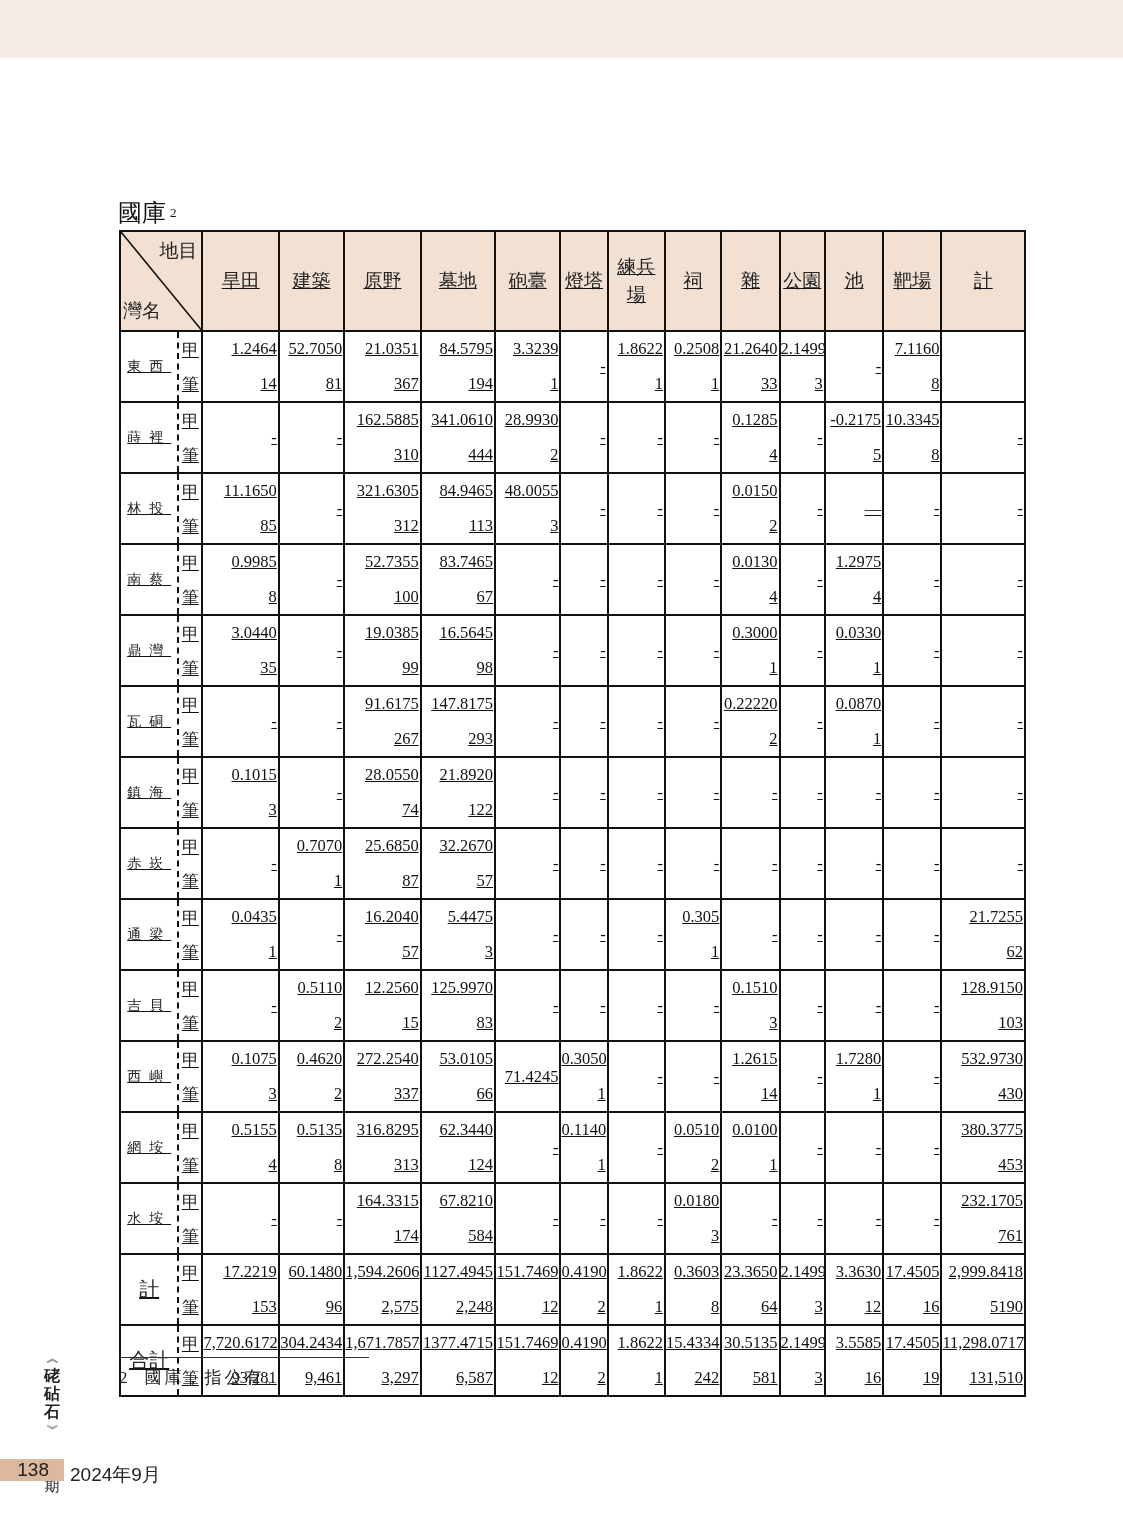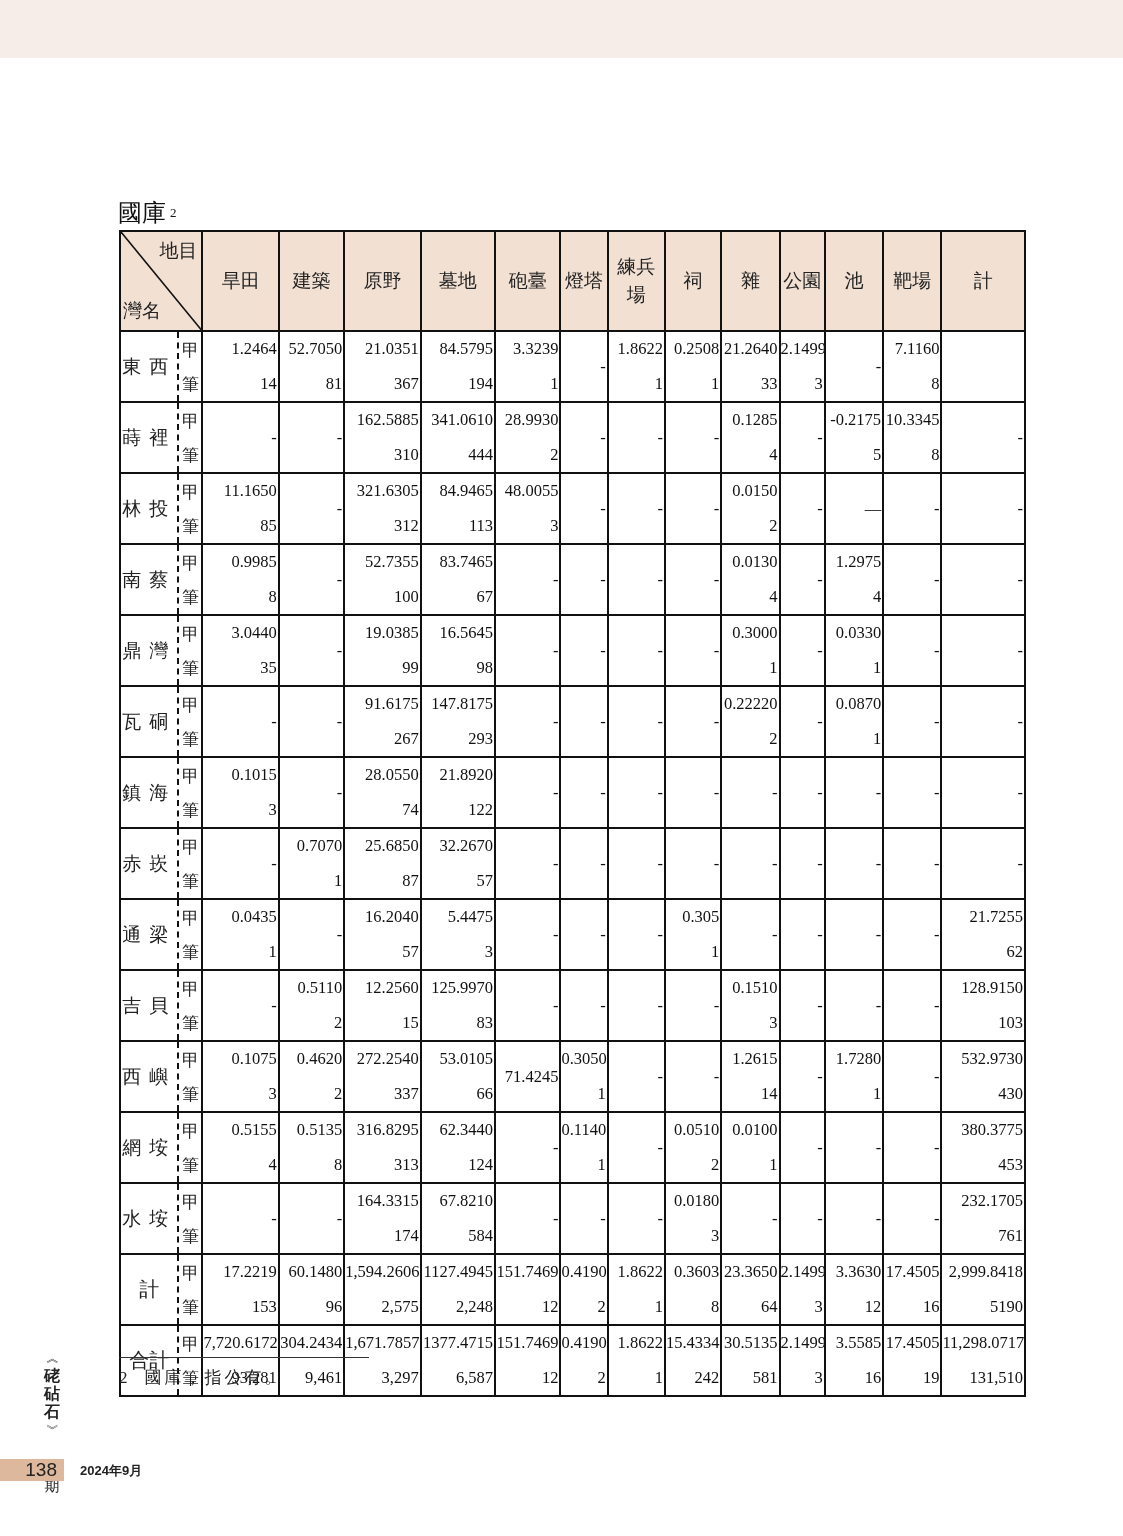--- a/index.html
+++ b/index.html
@@ -15,34 +15,35 @@
     .table-title {
       position: absolute; left: 118px; top: 198px;
       font-size: 24px; line-height: 30px; color: #111;
     }
     .table-title sup { font-size: 13px; vertical-align: top; position: relative; top: 0px; margin-left: 4px; }
     table.land {
       position: absolute; left: 119px; top: 230px;
       border-collapse: collapse; table-layout: fixed;
       width: 907px;
       font-size: 16.5px;
+      text-decoration: underline;
     }
     table.land td, table.land th {
       border: 2px solid #111; padding: 0; overflow: hidden;
     }
     table.land thead th {
       background: #f2e0d3; height: 66px; font-weight: normal;
       font-size: 19px; text-align: center; color: #222;
     }
     .corner { position: relative; }
     .corner svg { position: absolute; left: 0; top: 0; width: 100%; height: 100%; }
     .corner .c-top { position: absolute; right: 4px; top: 6px; font-size: 19px; }
     .corner .c-bot { position: absolute; left: 2px; bottom: 6px; font-size: 19px; }
     td.name {
-      font-size: 19px; text-align: center; letter-spacing: 8px;
+      font-size: 14px; text-align: center; letter-spacing: 8px;
       border-right: 2px dashed #111 !important; color: #222;
       font-family: "DejaVu Sans", sans-serif;
     }
     td.name.total { letter-spacing: 0; font-size: 20px; }
     td.unit {
       font-size: 17px; text-align: center; border-left: 2px dashed #111 !important;
       line-height: 34px; color: #222; font-family: "DejaVu Sans", sans-serif;
     }
     td.unit div { height: 34px; }
     td.val { text-align: right; vertical-align: middle; height: 69px; position: relative; }
@@ -66,26 +67,26 @@
     }
     .mag-name .glyph { display: block; }
     .mag-issue {
       position: absolute; left: 38px; top: 1462px; width: 28px; text-align: center;
       font-family: "Liberation Sans", sans-serif; font-size: 15px; line-height: 16px; color: #222;
     }
     .page-box {
       position: absolute; left: 0; top: 1459px; width: 64px; height: 22px;
       background: #deb89c; text-align: right;
       font-family: "Liberation Sans", sans-serif; font-size: 19px; line-height: 22px; color: #222;
-      padding-right: 4px; box-sizing: border-box;
+      padding-right: 12px; box-sizing: border-box;
     }
     .page-box span { padding-right: 3px; }
     .page-date {
-      position: absolute; left: 80px; top: 1462px;
-      font-family: "Liberation Sans", sans-serif; font-size: 13px; font-weight: bold; color: #222;
+      position: absolute; left: 70px; top: 1462px;
+      font-family: "Liberation Sans", sans-serif; font-size: 19px; font-weight: normal; color: #222;
     }
   </style>
 </head>
 <body>
 
 <div class="top-band"></div>
 
 <div class="table-title"><span>國庫</span><sup>2</sup></div>
 
 <table class="land">

